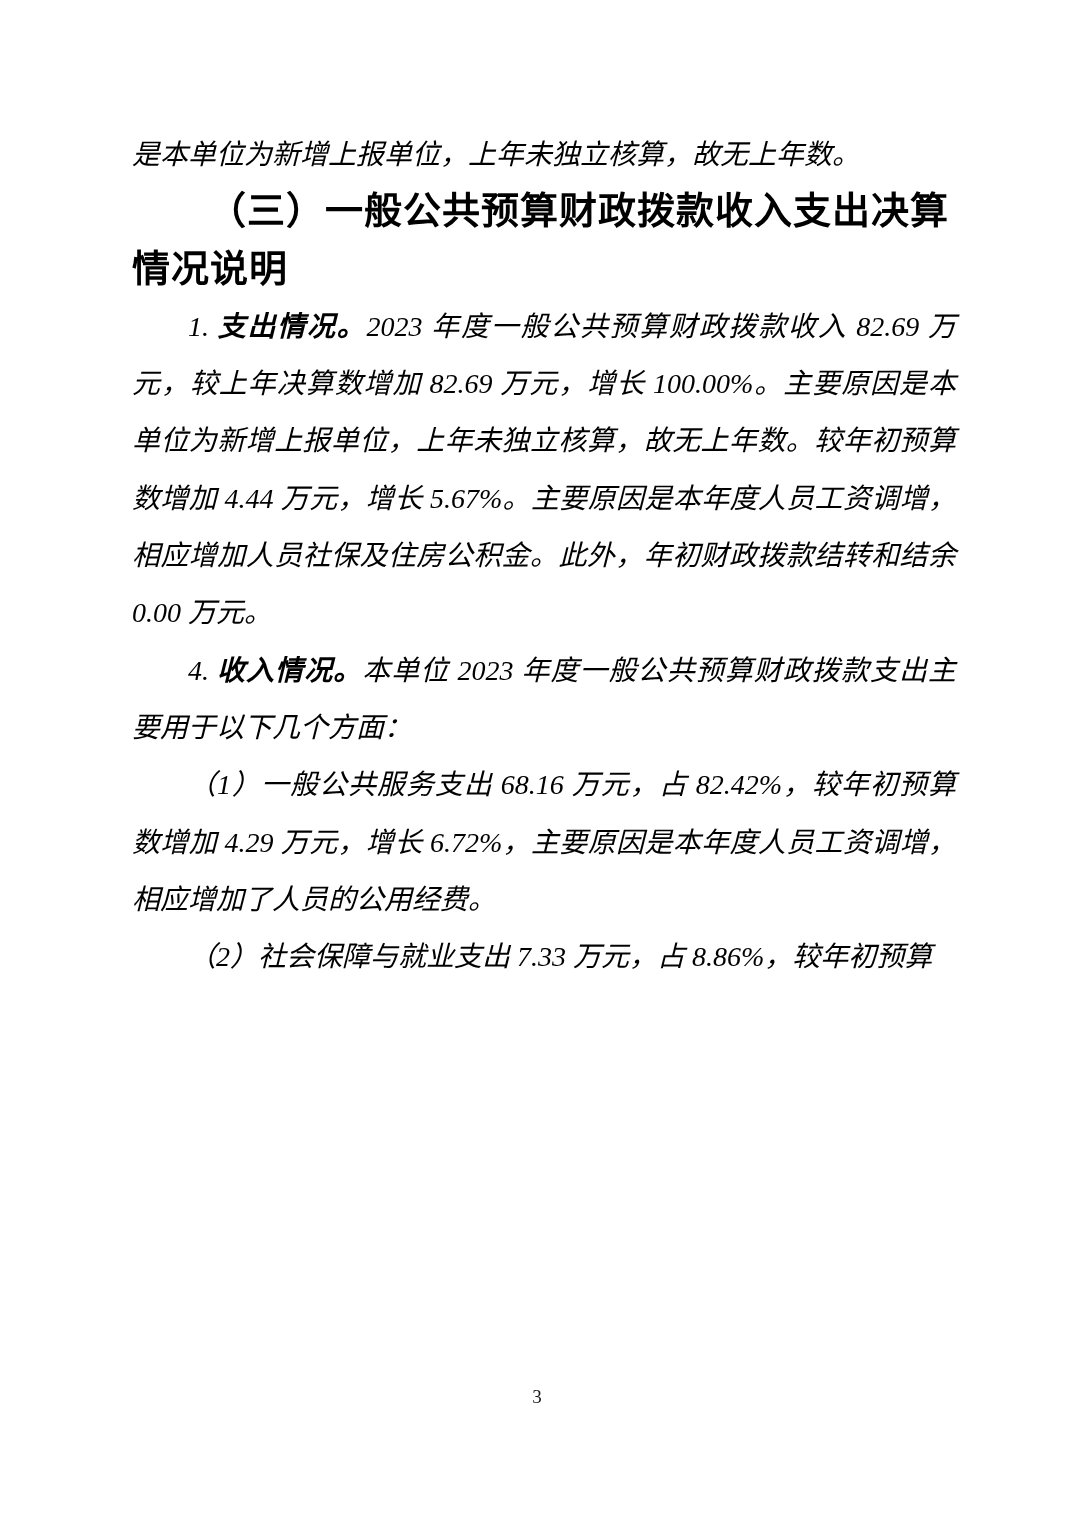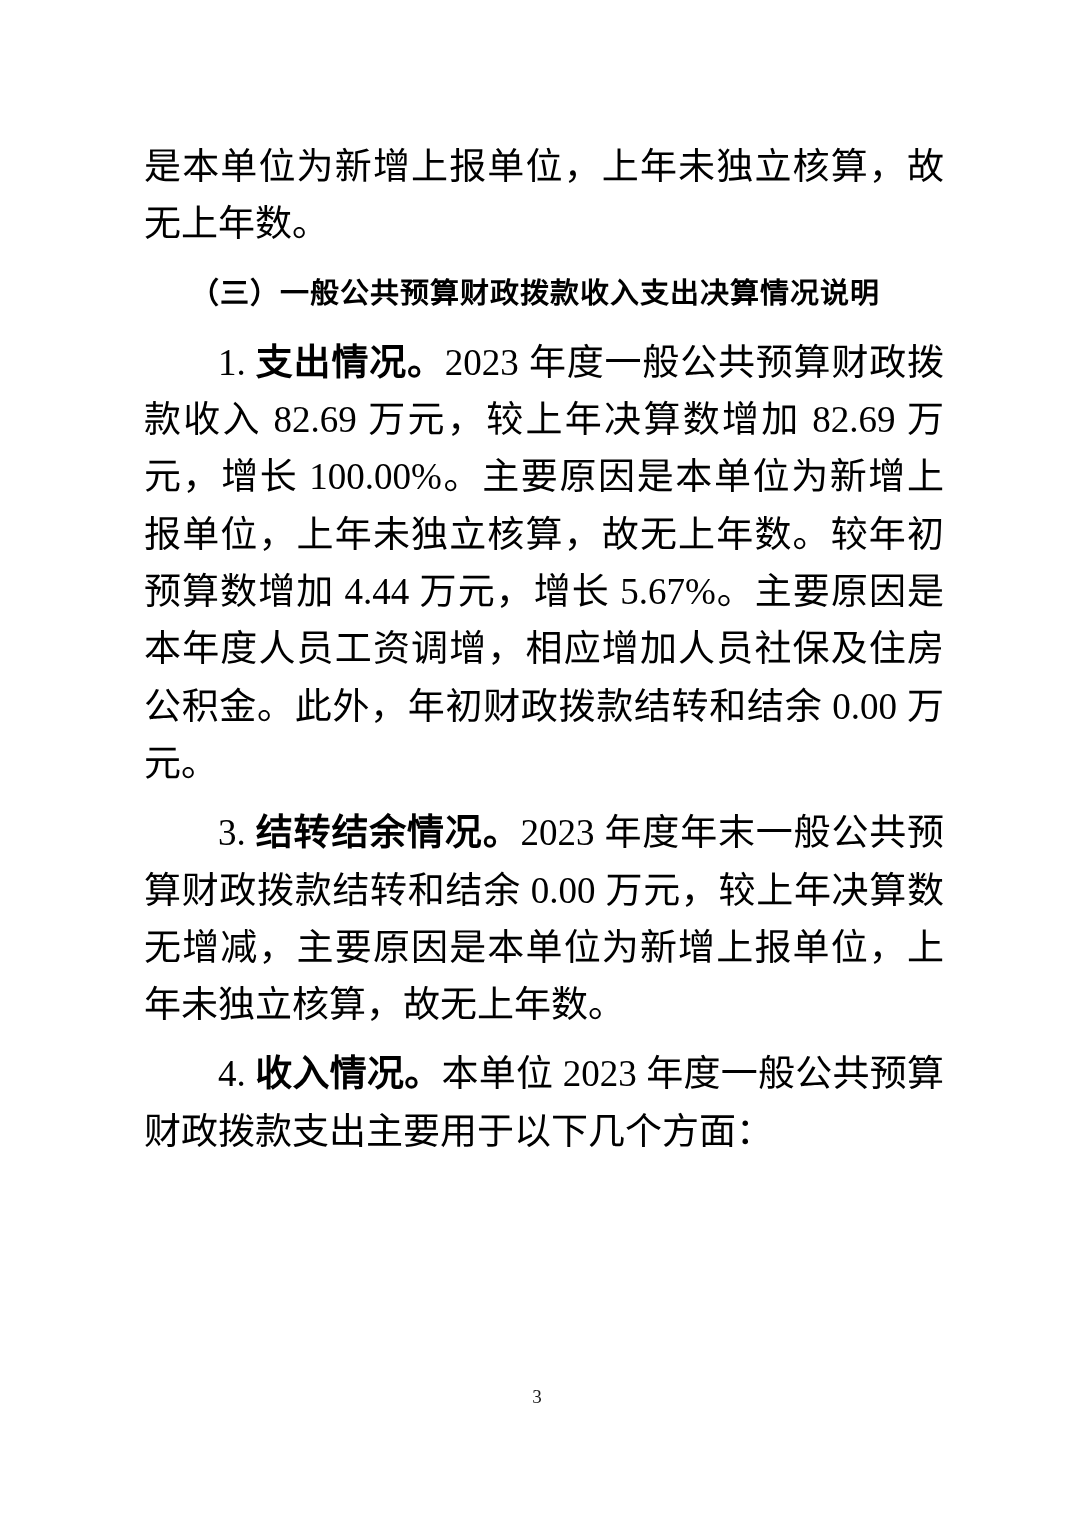--- a/index.html
+++ b/index.html
@@ -17,34 +17,35 @@
     font-family: "Liberation Serif", "DejaVu Serif", serif;
     overflow: hidden;
   }
   .doc-body {
     position: absolute;
     left: 132px;
     top: 126px;
     width: 824px;
   }
   .para {
-    margin: 12px;
-    font-size: 37px;
+    margin: 0;
+    font-size: 28px;
     line-height: 57.3px;
     text-align: justify;
     text-indent: 2em;
     font-weight: 400;
     word-break: break-all;
+    font-style: italic;
   }
   .para.no-indent {
     text-indent: 0;
   }
   .heading {
     margin: 0;
-    font-size: 29px;
+    font-size: 38px;
     line-height: 57.3px;
     text-indent: 2em;
     font-weight: 700;
     font-family: "Liberation Sans", "DejaVu Sans", sans-serif;
     letter-spacing: 1px;
   }
   .sec-label {
     font-weight: 700;
     font-family: "Liberation Sans", "DejaVu Sans", sans-serif;
   }
@@ -65,22 +66,23 @@
 <div class="page">
   <div class="doc-body">
 
     <p class="para no-indent">是本单位为新增上报单位，上年未独立核算，故无上年数。</p>
 
     <p class="heading">（三）一般公共预算财政拨款收入支出决算情况说明</p>
 
     <p class="para"><span>1. </span><span class="sec-label">支出情况。</span><span>2023 年度一般公共预算财政拨款收入 82.69 万元，较上年决算数增加 82.69 万元，增长 100.00%。主要原因是本单位为新增上报单位，上年未独立核算，故无上年数。较年初预算数增加 4.44 万元，增长 5.67%。主要原因是本年度人员工资调增，相应增加人员社保及住房公积金。此外，年初财政拨款结转和结余 0.00 万元。</span></p>
 
 
-    <p class="para"><span>3. </span><span class="sec-label">结转结余情况。</span><span>2023 年度年末一般公共预算财政拨款结转和结余 0.00 万元，较上年决算数无增减，主要原因是本单位为新增上报单位，上年未独立核算，故无上年数。</span></p>
 
     <p class="para"><span>4. </span><span class="sec-label">收入情况。</span><span>本单位 2023 年度一般公共预算财政拨款支出主要用于以下几个方面：</span></p>
 
+    <p class="para">（1）一般公共服务支出 68.16 万元，占 82.42%，较年初预算数增加 4.29 万元，增长 6.72%，主要原因是本年度人员工资调增，相应增加了人员的公用经费。</p>
 
+    <p class="para">（2）社会保障与就业支出 7.33 万元，占 8.86%，较年初预算</p>
 
   </div>
 
   <div class="page-number">3</div>
 </div>
 
 </body></html>

